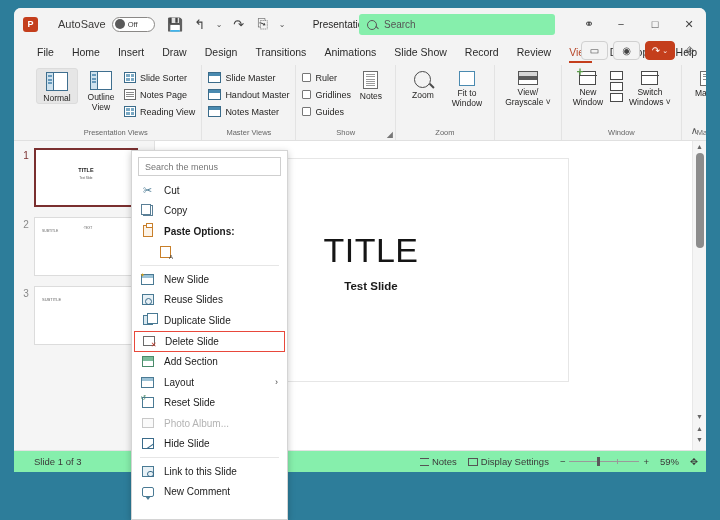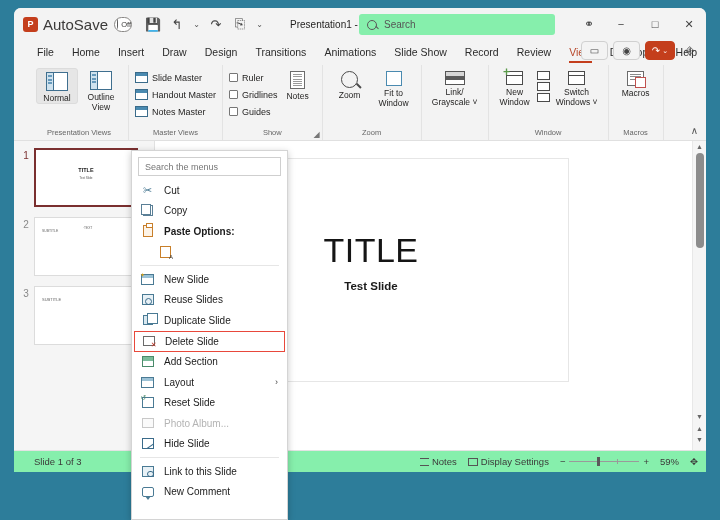--- a/index.html
+++ b/index.html
@@ -39,28 +39,28 @@
     background: #c43e1c;
     border-radius: 3px;
     color: #fff;
     font-size: 9px;
     font-weight: bold;
     line-height: 15px;
     text-align: center;
     flex: none;
   }
   .autosave-label {
-    font-size: 15px;
+    font-size: 11px;
     color: #3b3a39;
-    margin-left: 5px;
+    margin-left: 20px;
     white-space: nowrap;
   }
   .toggle {
     margin-left: 6px;
-    width: 18px; height: 15px;
+    width: 43px; height: 15px;
     border: 1px solid #8a8886;
     border-radius: 8px;
     background: #fff;
     position: relative;
     display: flex;
     align-items: center;
   }
   .toggle .knob {
     width: 10px; height: 10px;
     border-radius: 50%;
@@ -619,20 +619,48 @@
             <span class="ic-big">
               <span class="lft">
                   <i></i>
                   <i></i>
                   <i></i>
                 </span>
                 <span class="rgt"></span>
             </span>
             <span class="lbl">Outline View</span>
           </div>
+          <div class="smalllist">
+            <div class="smallrow">
+              <span class="ic-grid">
+                  <i></i>
+                  <i></i>
+                  <i></i>
+                  <i></i>
+                </span>
+              <span class="lbl">Slide Sorter</span>
+            </div>
+            <div class="smallrow">
+              <span class="ic-lines">
+                  <i></i>
+                  <i></i>
+                  <i></i>
+                </span>
+              <span class="lbl">Notes Page</span>
+            </div>
+            <div class="smallrow">
+              <span class="ic-grid">
+                  <i></i>
+                  <i></i>
+                  <i></i>
+                  <i></i>
+                </span>
+              <span class="lbl">Reading View</span>
+            </div>
+          </div>
         </div>
         <div class="gname">Presentation Views</div>
       </div>
 
       <div class="rgroup">
         <div class="items">
           <div class="smalllist">
             <div class="smallrow">
               <span class="ic-doc blue-head"></span>
               <span class="lbl">Slide Master</span>
@@ -697,21 +725,21 @@
       </div>
 
       <div class="rgroup">
         <div class="items">
           <div class="bigbtn" style="width:54px;">
             <span class="ic-colgray">
                 <i></i>
                 <i></i>
                 <i></i>
               </span>
-            <span class="lbl">Link/ Grayscale ˅</span>
+            <span class="lbl">View/ Grayscale ˅</span>
           </div>
         </div>
         <div class="gname"></div>
       </div>
 
       <div class="rgroup">
         <div class="items">
           <div class="bigbtn" style="width:40px;">
             <span class="ic-win">
                 <span class="ic-plus">+</span>

